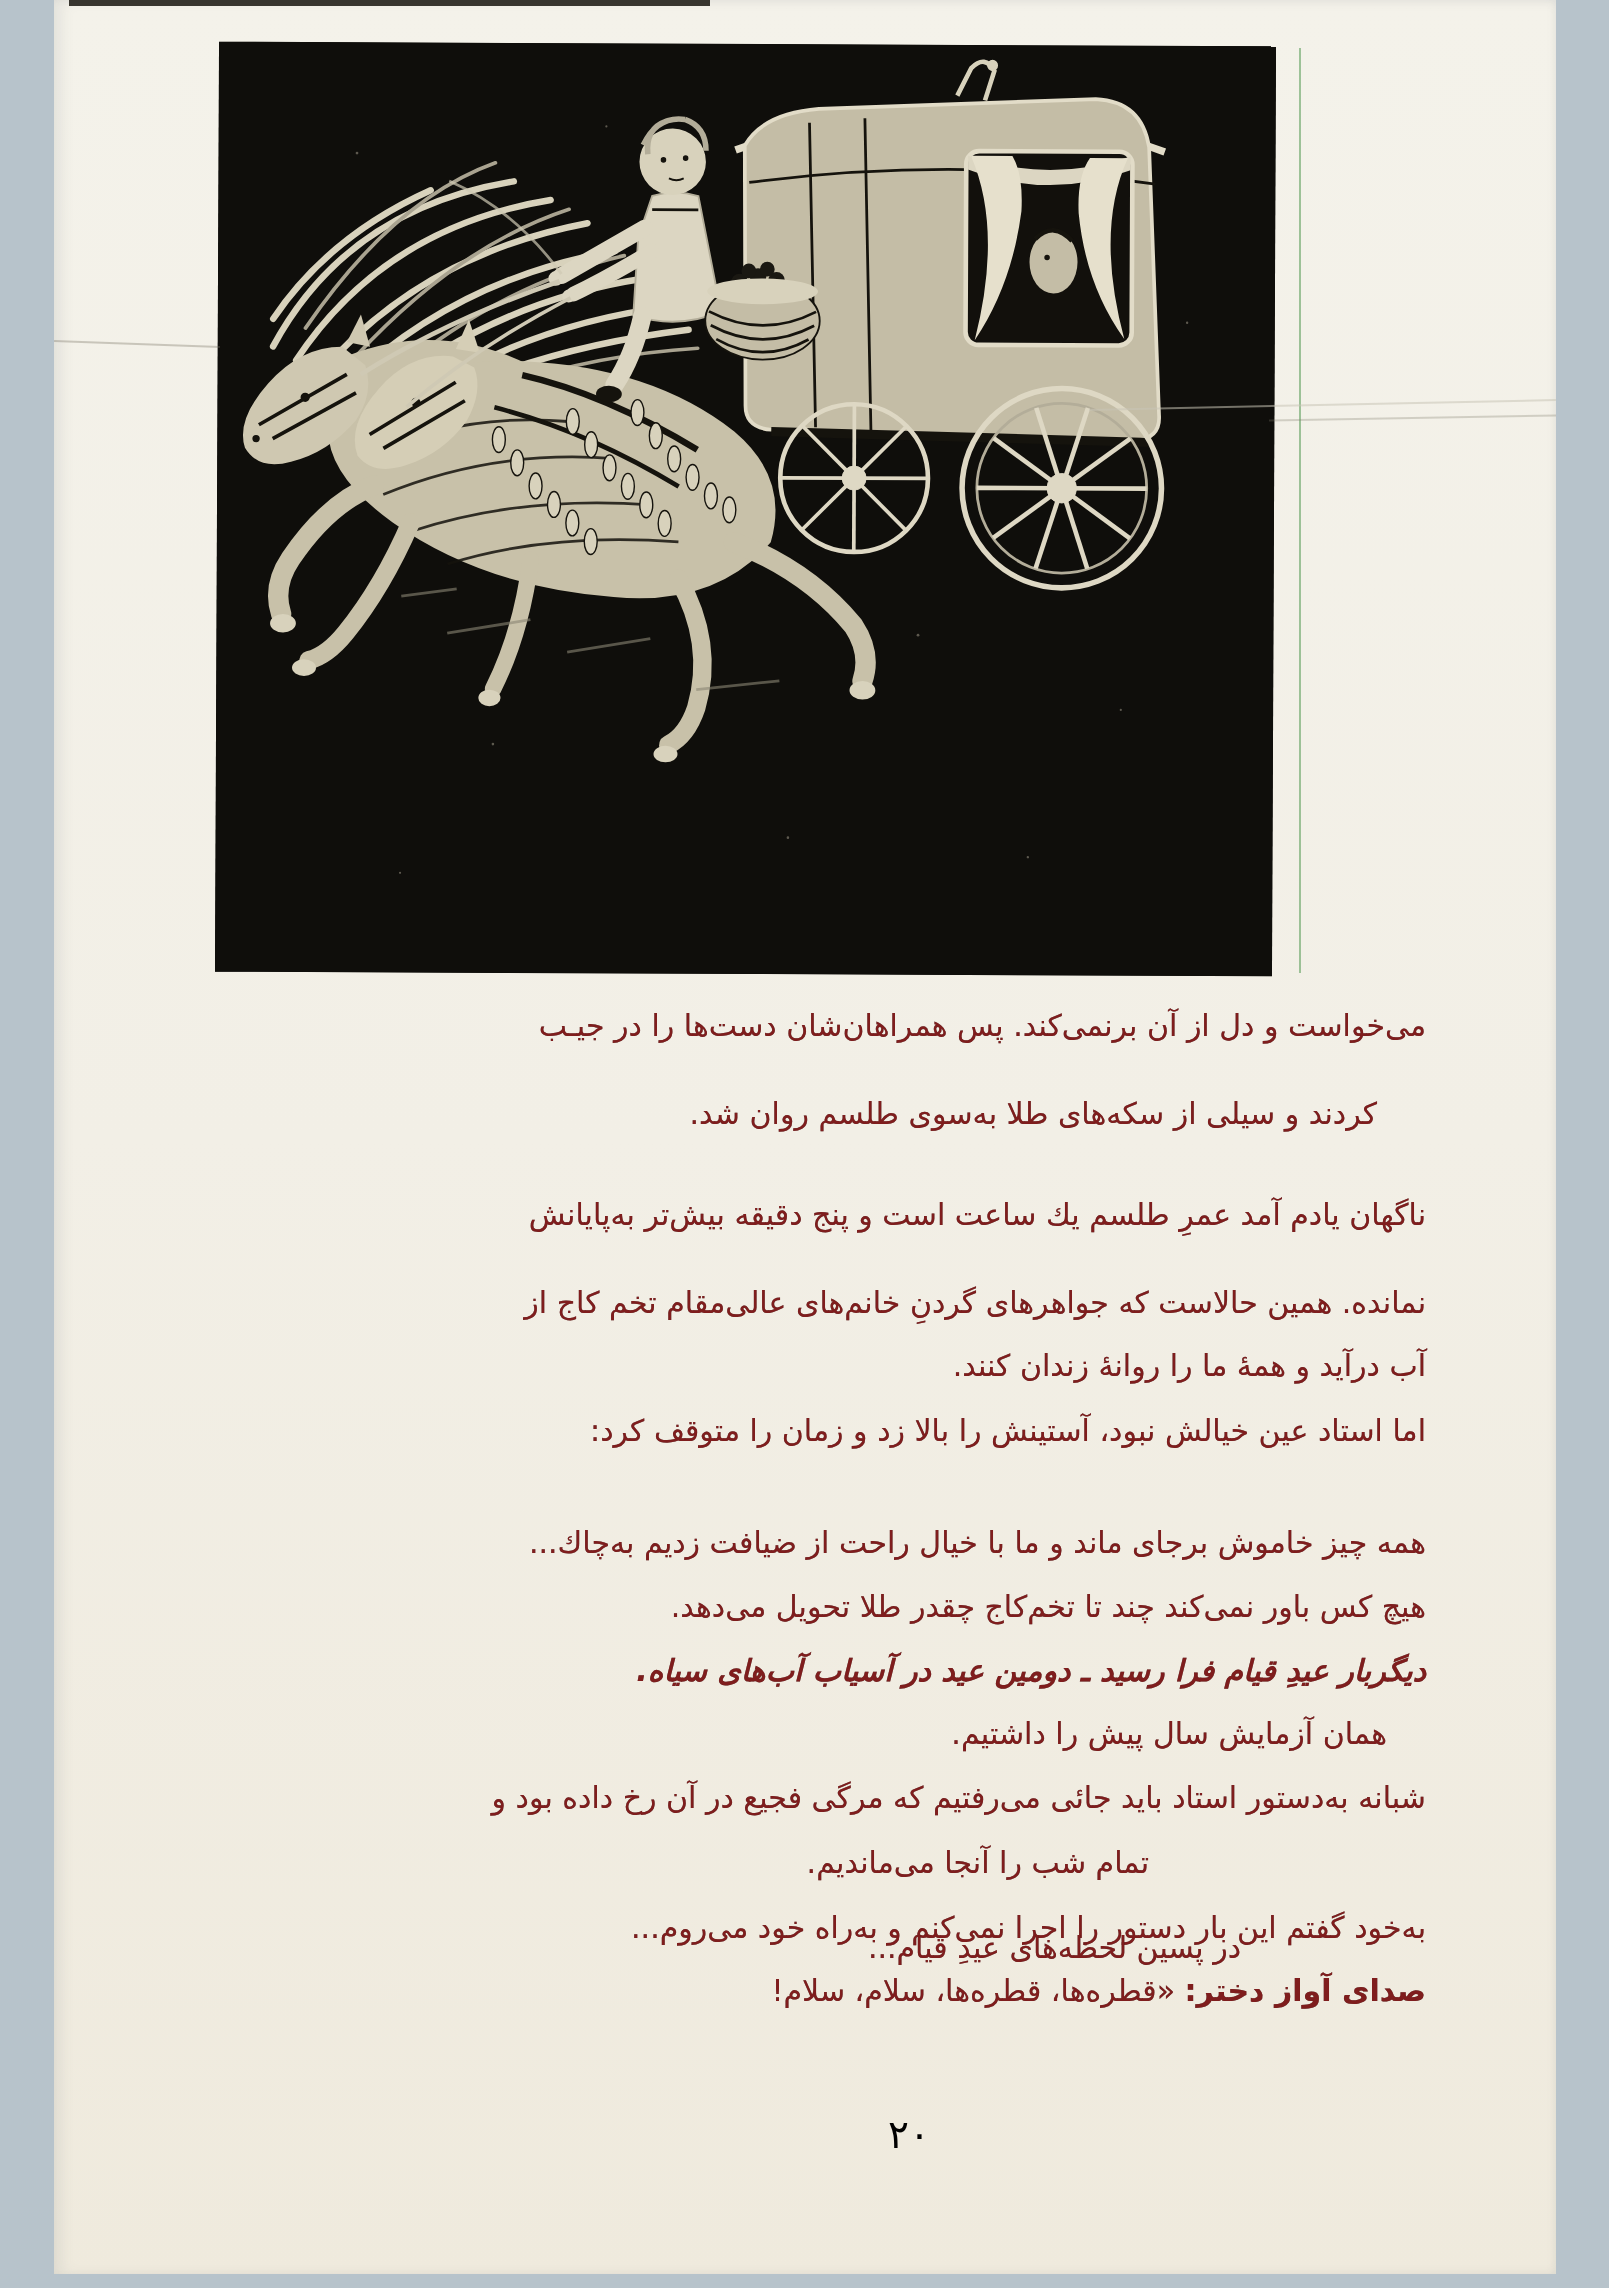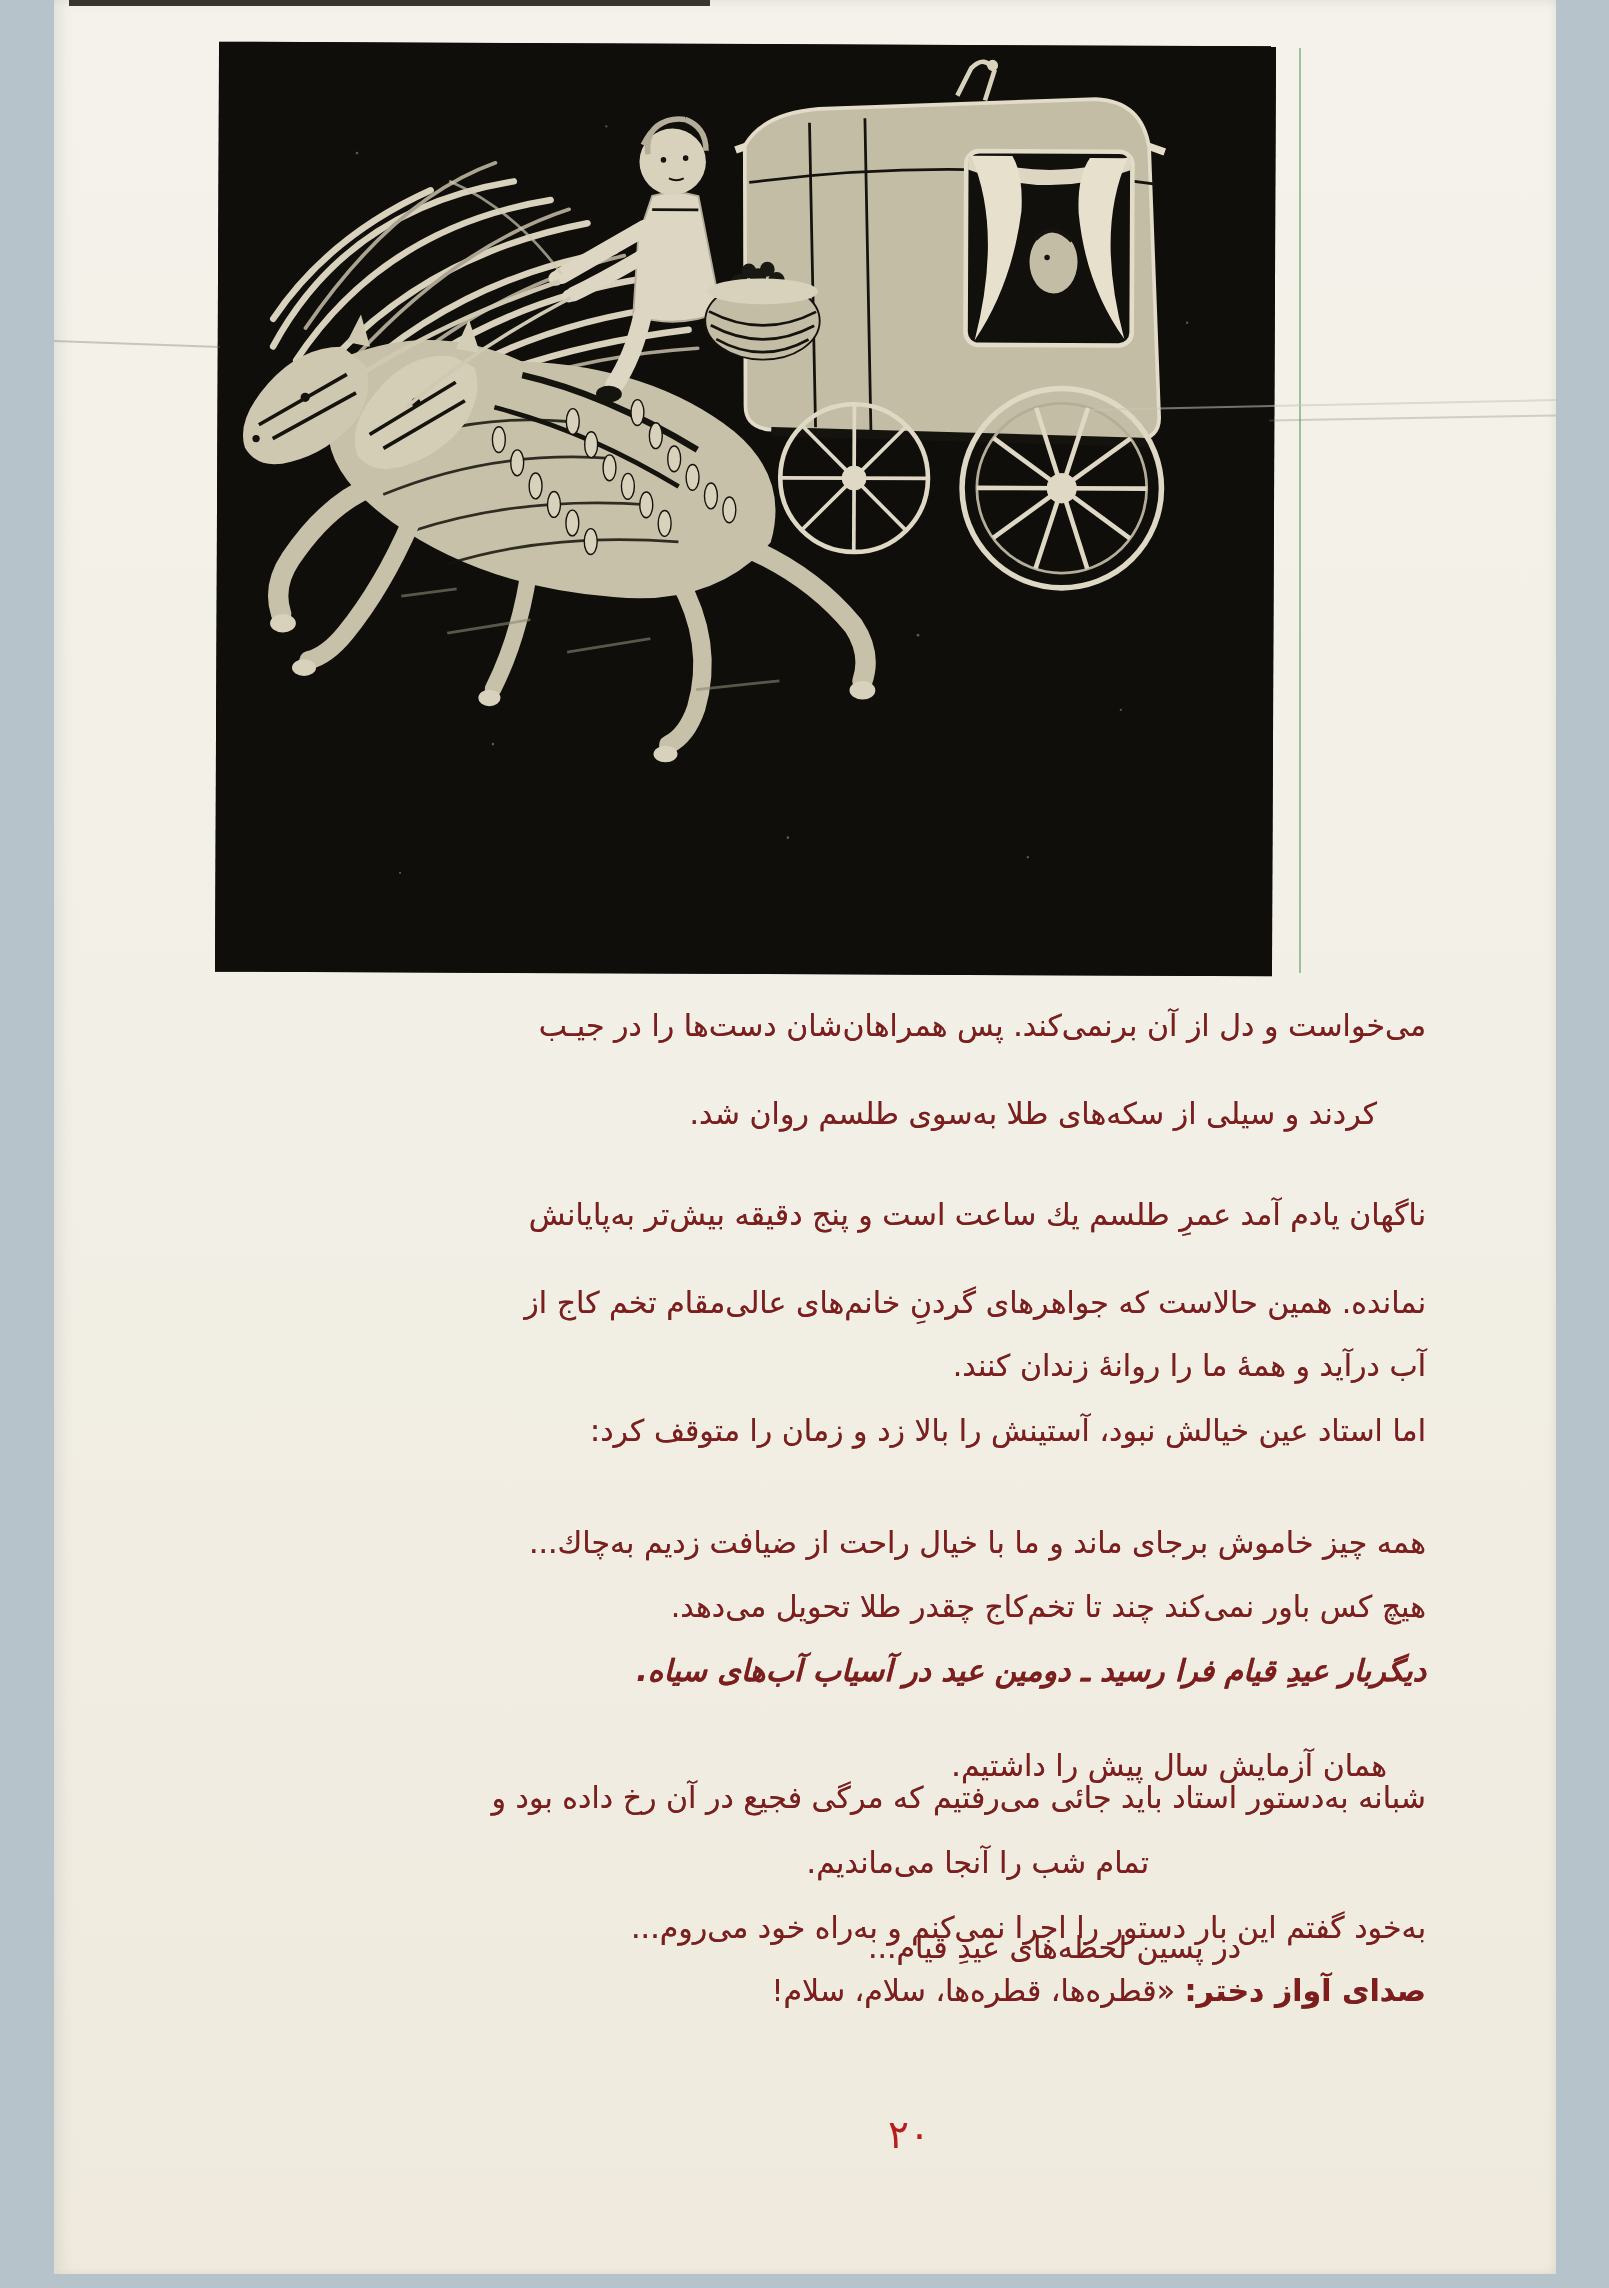--- a/index.html
+++ b/index.html
@@ -45,29 +45,29 @@
   .tl.bold{font-weight:700;}
   .l1{top:1008px;right:184px;}
   .l2{top:1096px;right:233px;}
   .l3{top:1197px;right:184px;}
   .l4{top:1285px;right:184px;}
   .l5{top:1348px;right:184px;}
   .l6{top:1413px;right:184px;}
   .l7{top:1525px;right:184px;}
   .l8{top:1589px;right:184px;}
   .l9{top:1653px;right:184px;font-style:italic;}
-  .l10{top:1716px;right:223px;margin-top:32px;}
+  .l10{top:1716px;right:223px;}
   .l11{top:1780px;right:184px;}
   .l12{top:1845px;right:461px;}
   .l13{top:1910px;right:184px;}
   .l14{top:1973px;right:184px;margin-left:40px;}
   .l15{top:1930px;right:369px;}
   .l16{top:2108px;right:174px;}
   .page-num{
-    position:absolute;left:888px;top:2112px;font-size:39px;color:#b91c1c;
+    position:absolute;left:888px;top:2112px;font-size:39px;color:#000000;
     direction:rtl;
   }
 </style>
 </head>
 <body>
 
 <div class="screen">
 
   <div class="paper"></div>
 

